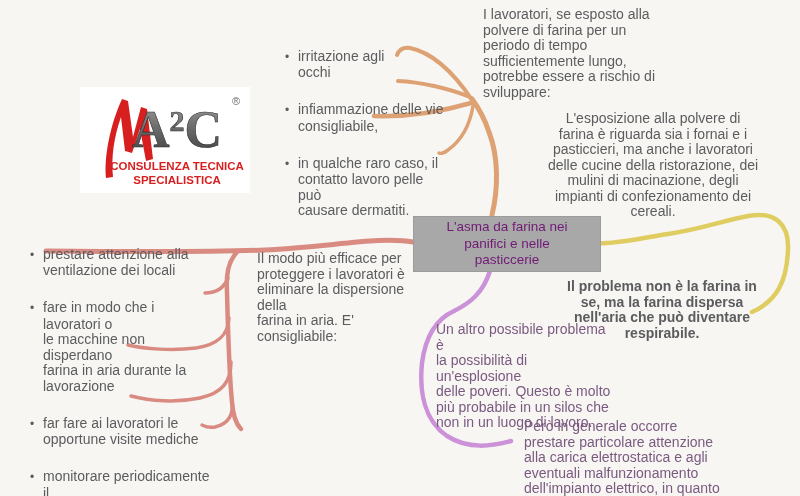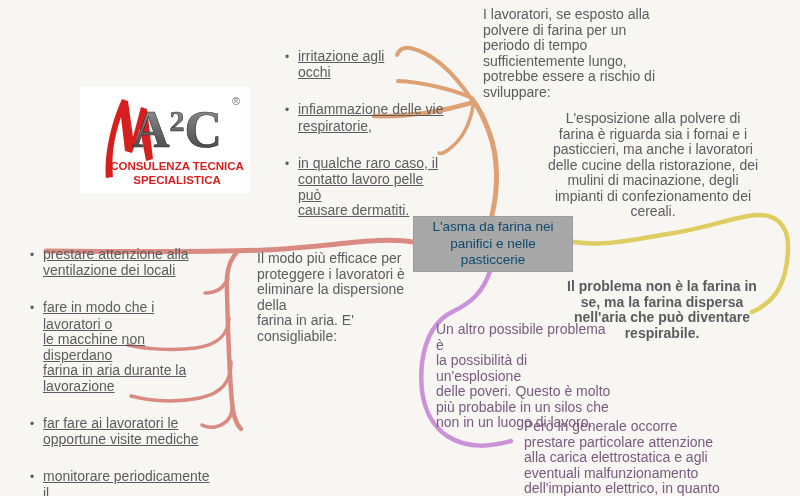--- a/index.html
+++ b/index.html
@@ -11,35 +11,35 @@
     color:#5b5c5e;
   }
   #branches { position:absolute; left:0; top:0; z-index:0; }
   .txt {
     position:absolute; z-index:1;
     font-size:14px; line-height:15.5px;
     white-space:pre-line;
   }
   .right-al { text-align:center; }
   .purple { color:#7a5a80; }
-  ul.mlist { list-style:none;text-decoration:underline; }
+  ul.mlist { list-style:none; }
   ul.mlist li {
     padding-left:13px; margin-bottom:6px;
     white-space:pre-line;
   }
   ul.mlist li::before {
     content:"\2022";
     display:inline-block; width:13px; margin-left:-13px;
     font-size:12px;
   }
   #center-node {
     position:absolute; z-index:2;
-    left:413px; top:216px; width:160px; min-height:54px;
+    left:413px; top:216px; width:188px; min-height:54px;
     background:#a8a8a8; border:1px solid #9c9c9c;
-    color:#0c4a6e; font-size:13.5px; line-height:16.5px;
+    color:#701a75; font-size:13.5px; line-height:16.5px;
     text-align:center; white-space:pre-line;
     padding:2px 6px;
   }
   #logo {
     position:absolute; z-index:1;
     left:80px; top:87px; width:170px; height:106px;
     background:#ffffff;
   }
 </style>
 </head>
@@ -99,21 +99,21 @@
 polvere di farina per un
 periodo di tempo
 sufficientemente lungo,
 potrebbe essere a rischio di
 sviluppare:</div>
 
   <ul class="mlist txt" style="left:285px; top:33px; width:160px;">
     <li>irritazione agli
 occhi</li>
     <li>infiammazione delle vie
-respiratorie,</li>
+consigliabile,</li>
     <li>in qualche raro caso, il
 contatto lavoro pelle può
 causare dermatiti.</li>
   </ul>
 
   <div class="txt right-al" style="right:32px; top:111px; width:230px;">L'esposizione alla polvere di
 farina è riguarda sia i fornai e i
 pasticcieri, ma anche i lavoratori
 delle cucine della ristorazione, dei
 mulini di macinazione, degli

